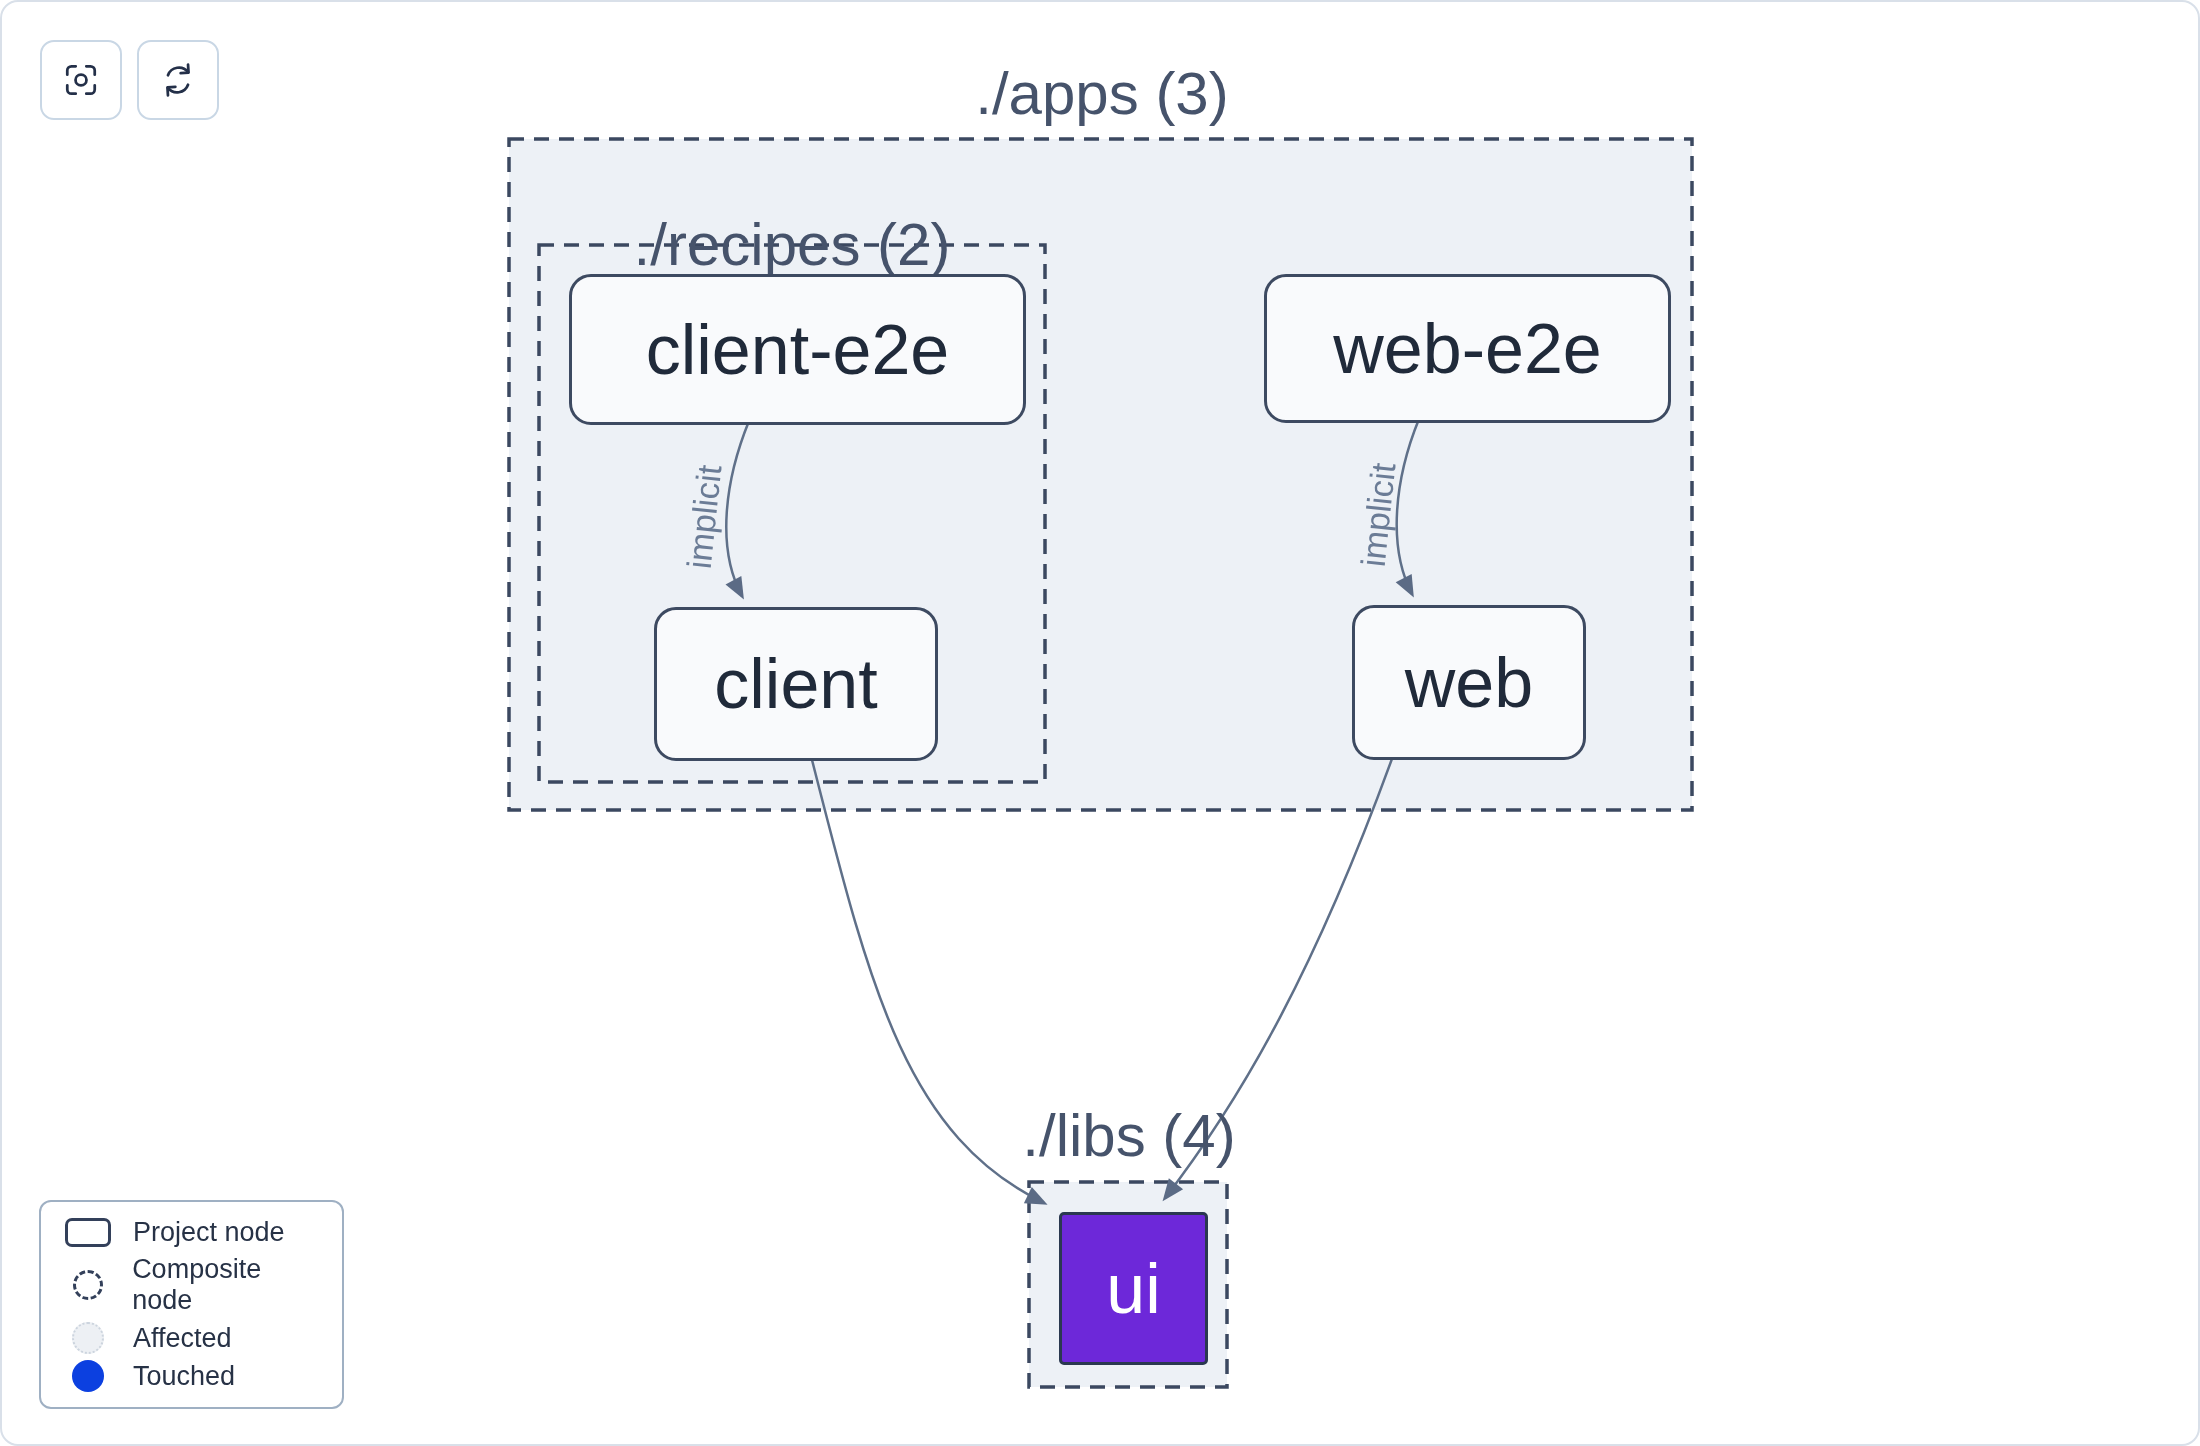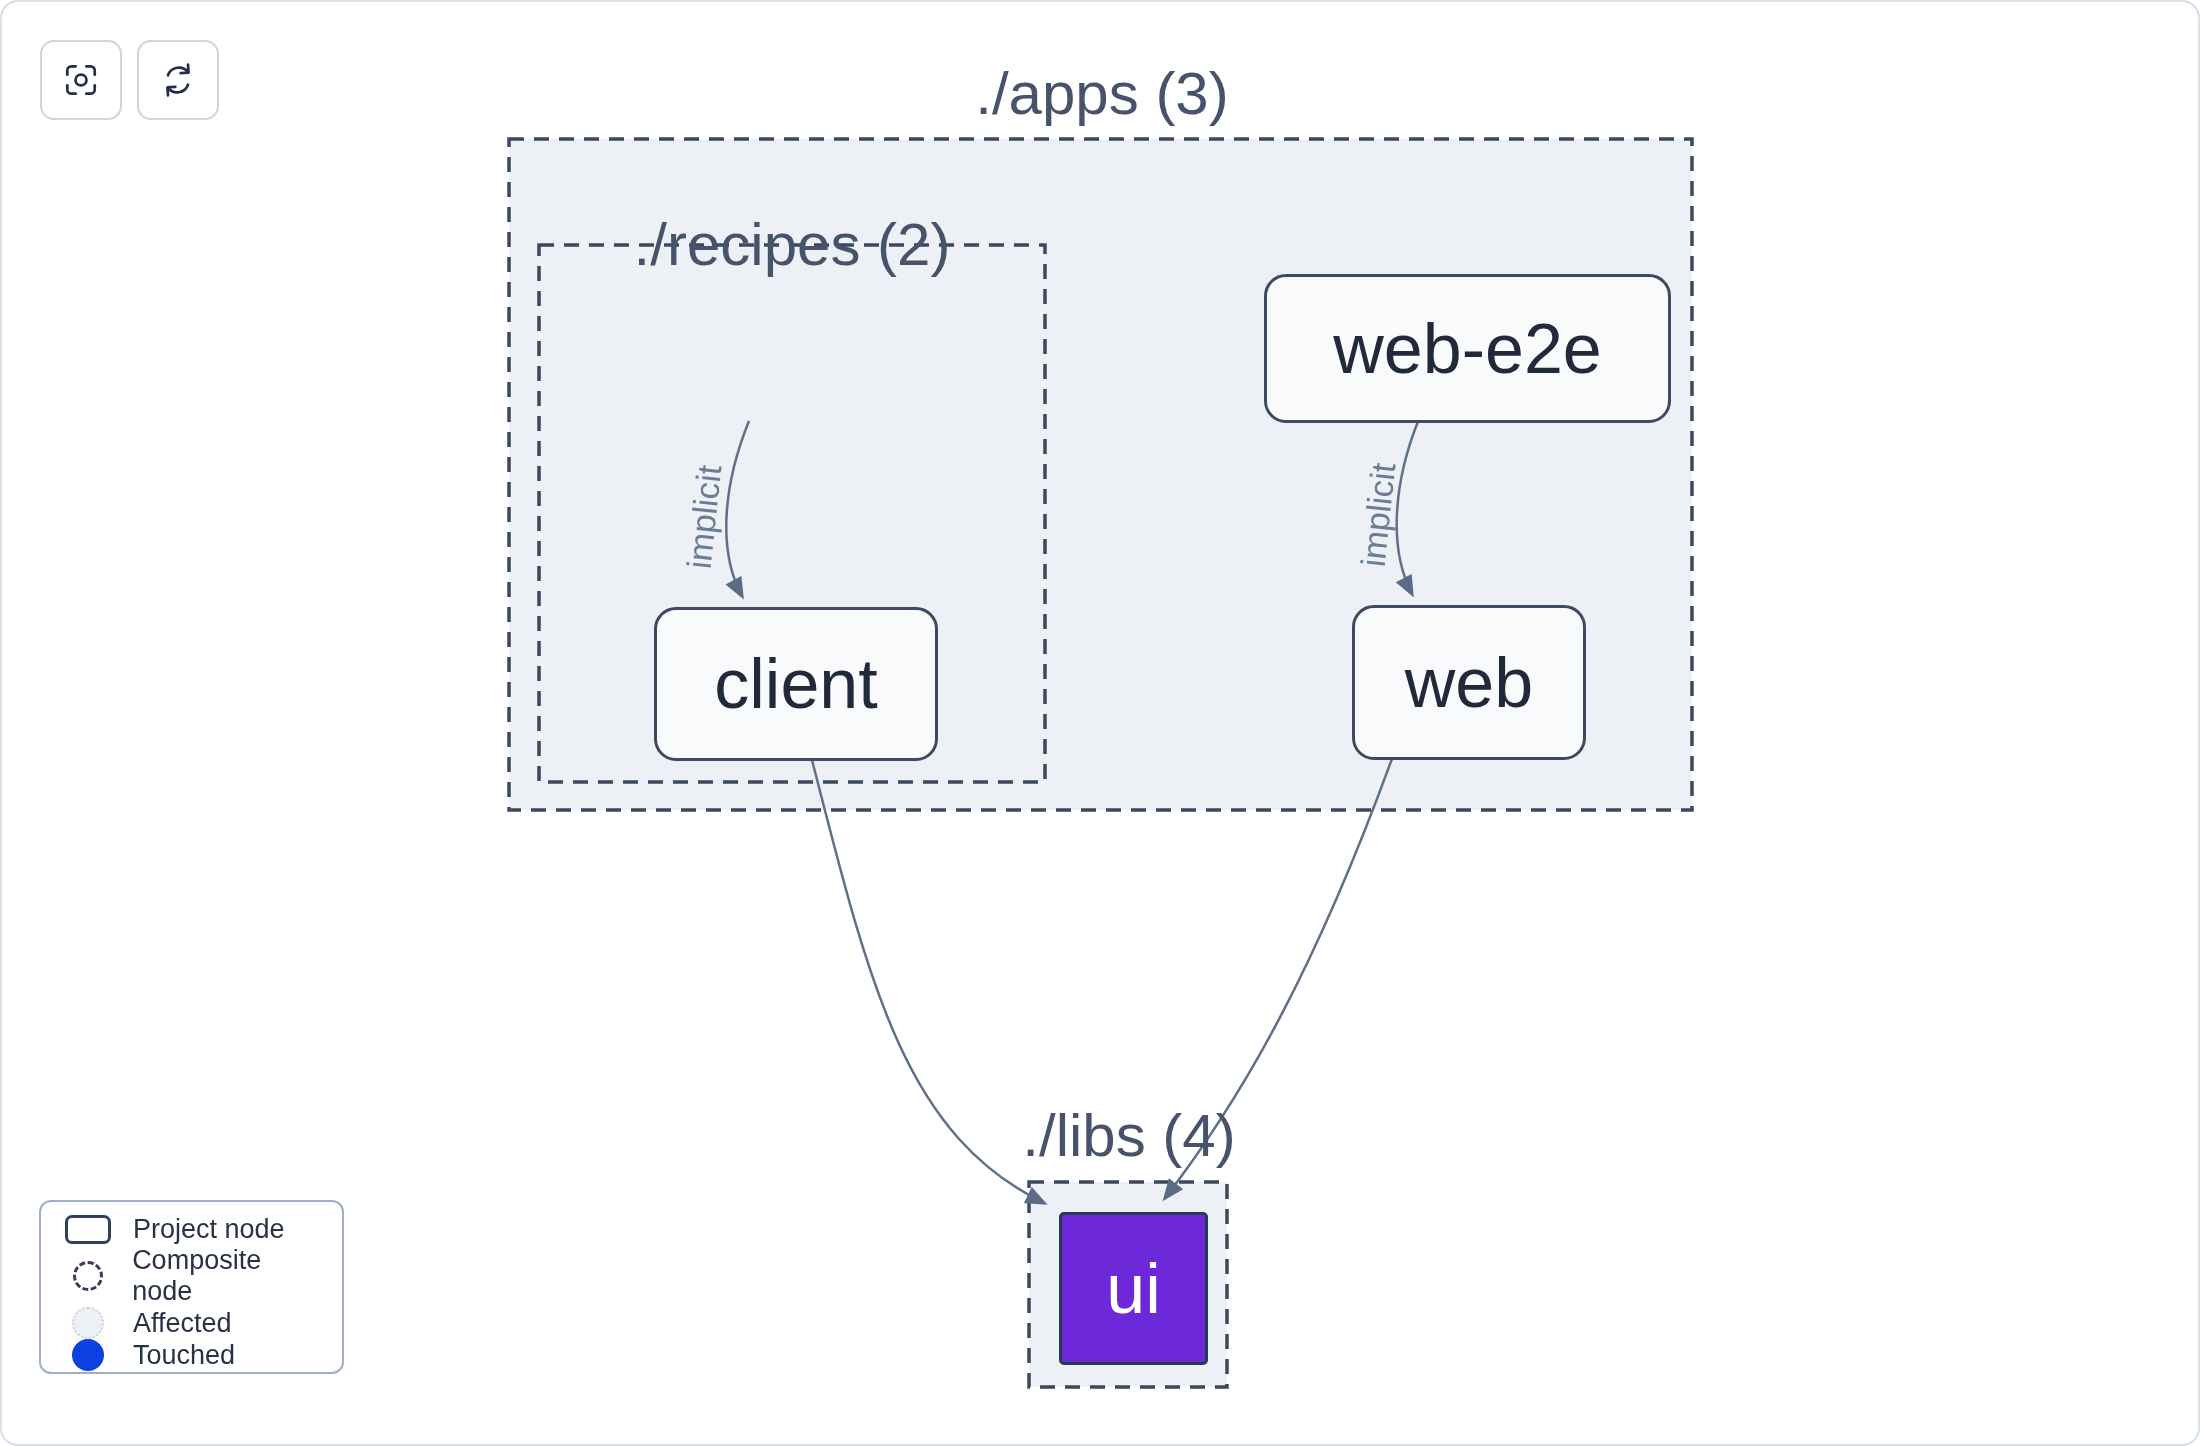--- a/index.html
+++ b/index.html
@@ -22,21 +22,21 @@
     color:#202a3a;font-size:70px;z-index:3;cursor:pointer;
   }
   .node.touched{background:#6d28d9;color:#ffffff;border-color:#2a3850;border-radius:5px;}
   .toolbar-btn{
     position:absolute;width:82px;height:80px;box-sizing:border-box;
     background:#fff;border:2px solid #c9d7e5;border-radius:14px;
     display:flex;align-items:center;justify-content:center;z-index:5;cursor:pointer;padding:0;
   }
   .toolbar-btn svg{stroke:#243049;fill:none;stroke-width:2.6;stroke-linecap:round;stroke-linejoin:round;}
   .legend{
-    position:absolute;left:37px;top:1198px;width:305px;height:174px;box-sizing:border-box;
+    position:absolute;left:37px;top:1198px;width:305px;height:209px;box-sizing:border-box;
     background:#fff;border:2px solid #9fb0c3;border-radius:12px;z-index:5;
     display:flex;flex-direction:column;justify-content:space-around;padding:12px 16px;
   }
   .legend-row{display:flex;align-items:center;}
   .legend-swatch-col{width:62px;display:flex;justify-content:center;align-items:center;}
   .legend-label{font-size:27px;color:#273246;margin-left:14px;}
   .sw-project{width:46px;height:29px;border:3px solid #33405a;border-radius:7px;background:#fff;box-sizing:border-box;}
   .sw-composite{width:30px;height:30px;border:3px dashed #33405a;border-radius:50%;box-sizing:border-box;}
   .sw-affected{width:32px;height:32px;border:2px dotted #ccd4de;border-radius:50%;background:#edf0f4;box-sizing:border-box;}
   .sw-touched{width:32px;height:32px;border-radius:50%;background:#0c40e0;}
@@ -63,20 +63,21 @@
     <path class="edge" d="M 1391 754 C 1315 963, 1243 1092, 1163 1196" marker-end="url(#arrow)"></path>
 
     <text class="edge-label" transform="translate(714,516) rotate(-84)">implicit</text>
     <text class="edge-label" transform="translate(1388,514) rotate(-84)">implicit</text>
   </svg>
 
   <span class="group-label" style="left:1100px;top:62px;">./apps (3)</span>
   <span class="group-label" style="left:790px;top:168px;margin-top:45px;">./recipes (2)</span>
   <span class="group-label" style="left:1127px;top:1104px;">./libs (4)</span>
 
+  <div class="node" style="left:567px;top:272px;width:451px;height:145px;">client-e2e</div>
   <div class="node" style="left:1262px;top:272px;width:401px;height:143px;">web-e2e</div>
   <div class="node" style="left:652px;top:605px;width:278px;height:148px;">client</div>
   <div class="node" style="left:1350px;top:603px;width:228px;height:149px;">web</div>
   <div class="node touched" style="left:1057px;top:1210px;width:143px;height:147px;">ui</div>
 
   <button class="toolbar-btn" style="left:38px;top:38px;">
     <svg width="38" height="38" viewBox="0 0 36 36">
       <path d="M5,13 V9 a4,4 0 0 1 4,-4 h4"></path>
       <path d="M23,5 h4 a4,4 0 0 1 4,4 v4"></path>
       <path d="M31,23 v4 a4,4 0 0 1 -4,4 h-4"></path>

